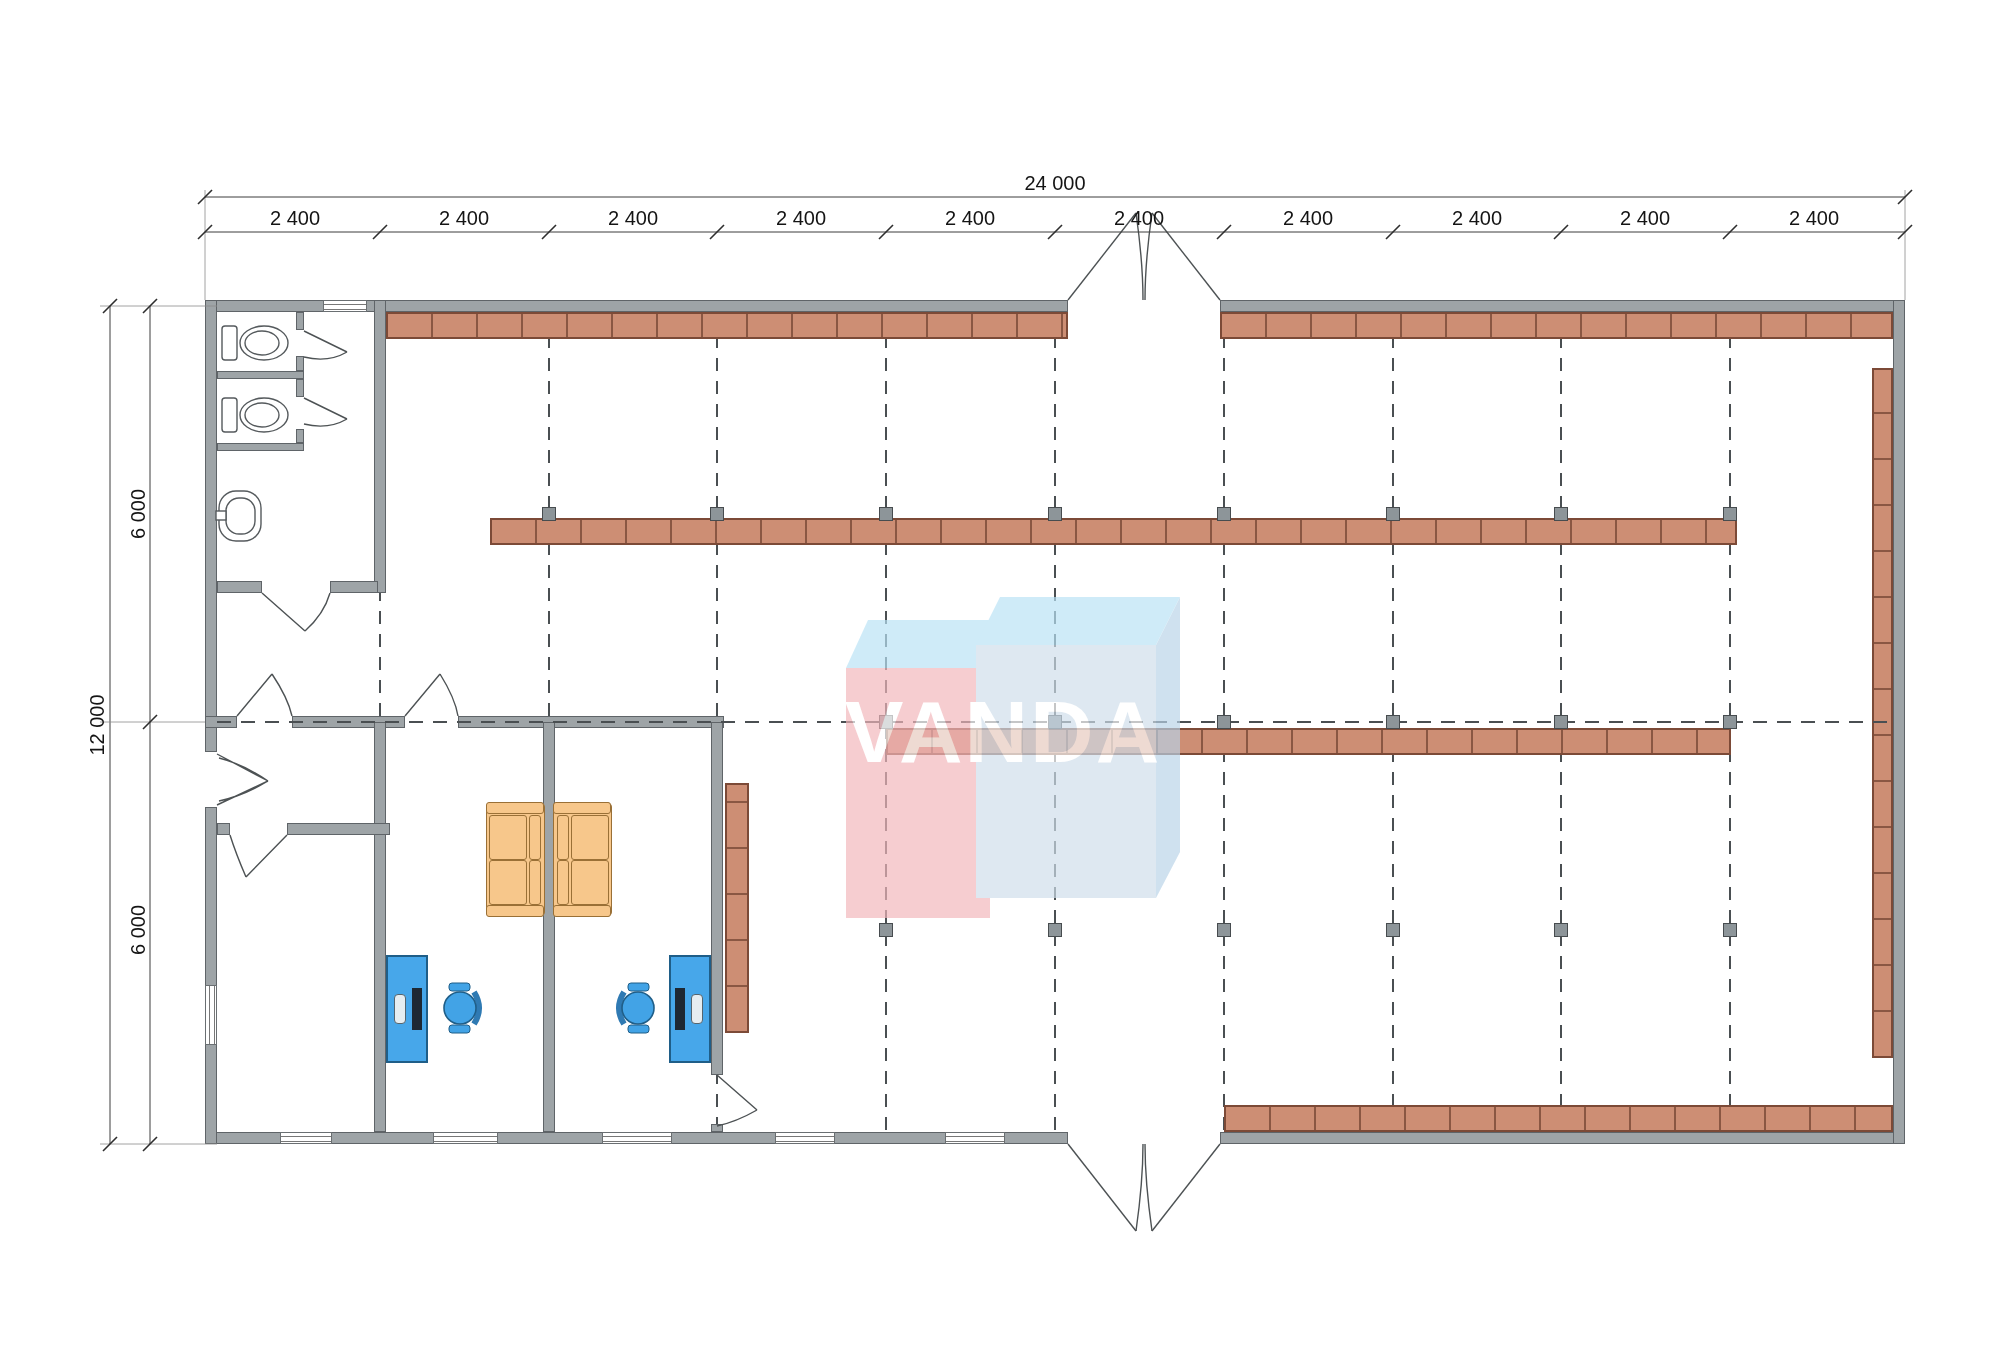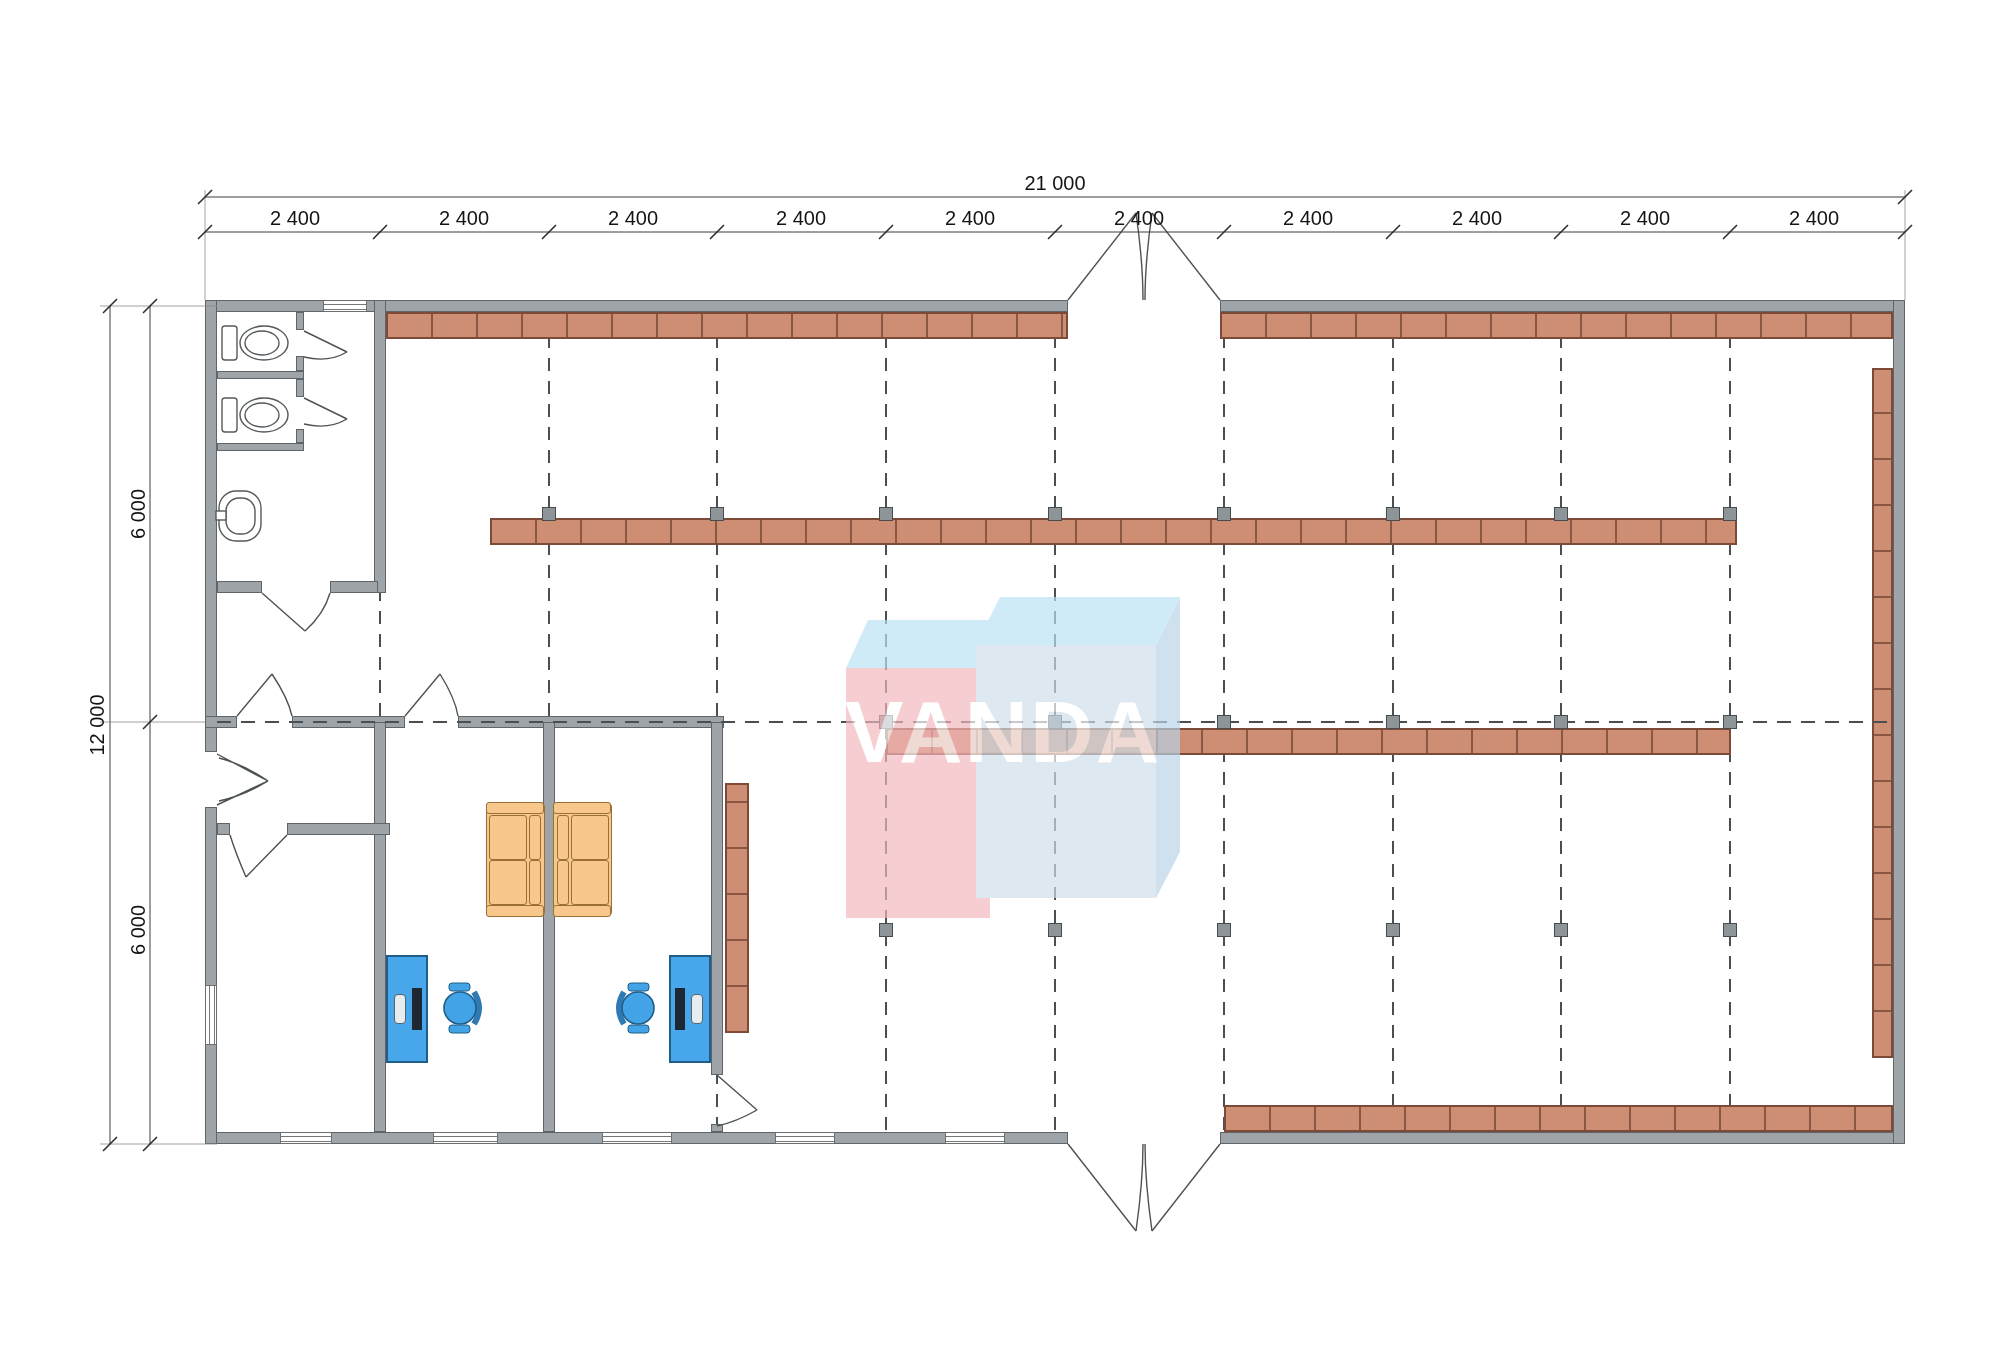--- a/index.html
+++ b/index.html
@@ -180,21 +180,21 @@
         <line x1="1723" y1="239" x2="1737" y2="225"></line>
         <line x1="1898" y1="239" x2="1912" y2="225"></line>
         <line x1="103" y1="313" x2="117" y2="299"></line>
         <line x1="103" y1="1151" x2="117" y2="1137"></line>
         <line x1="143" y1="313" x2="157" y2="299"></line>
         <line x1="143" y1="729" x2="157" y2="715"></line>
         <line x1="143" y1="1151" x2="157" y2="1137"></line>
       </g>
   </svg>
 
-  <div class="dim" style="left:1055px;top:172px;transform:translateX(-50%);">21 000</div>
+  <div class="dim" style="left:1055px;top:172px;transform:translateX(-50%);">24 000</div>
   <div class="dim" style="left:97px;top:725px;transform:translate(-50%,-50%) rotate(-90deg);">12 000</div>
   <div id="bay-labels">
       <div class="dim" style="left:295px;top:207px;transform:translateX(-50%);">2 400</div>
       <div class="dim" style="left:464px;top:207px;transform:translateX(-50%);">2 400</div>
       <div class="dim" style="left:633px;top:207px;transform:translateX(-50%);">2 400</div>
       <div class="dim" style="left:801px;top:207px;transform:translateX(-50%);">2 400</div>
       <div class="dim" style="left:970px;top:207px;transform:translateX(-50%);">2 400</div>
       <div class="dim" style="left:1139px;top:207px;transform:translateX(-50%);">2 400</div>
       <div class="dim" style="left:1308px;top:207px;transform:translateX(-50%);">2 400</div>
       <div class="dim" style="left:1477px;top:207px;transform:translateX(-50%);">2 400</div>

